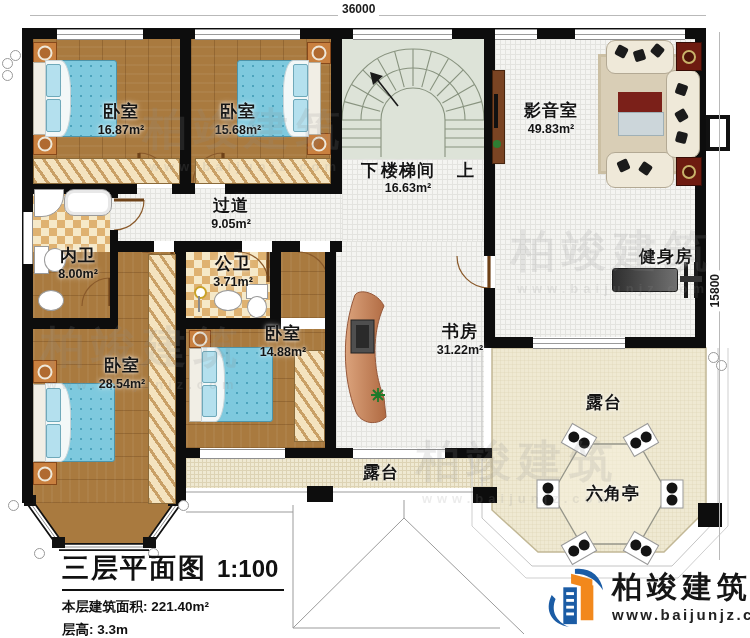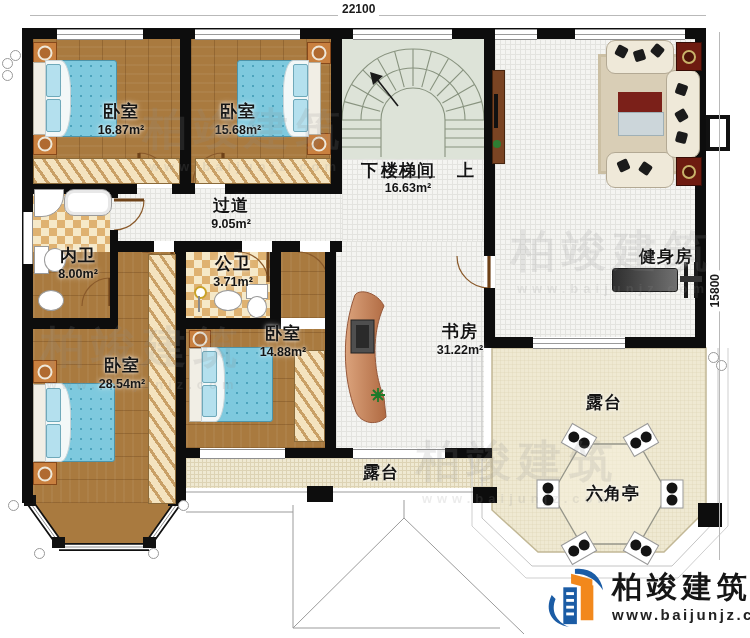--- a/index.html
+++ b/index.html
@@ -324,43 +324,47 @@
   <div class="abs quoin" style="left:2px;top:70px;"></div>
   <div class="abs quoin" style="left:10px;top:50px;"></div>
   <div class="abs quoin" style="left:708px;top:352px;"></div>
   <div class="abs quoin" style="left:716px;top:360px;"></div>
   <div class="abs quoin" style="left:8px;top:500px;"></div>
   <div class="abs quoin" style="left:178px;top:500px;"></div>
   <div class="abs quoin" style="left:34px;top:548px;"></div>
   <div class="abs quoin" style="left:148px;top:548px;"></div>
 
   <div class="abs dimline" style="left:30px;top:15px;width:676px;height:1px;"></div>
-  <div class="abs dimtext" style="left:338px;top:2px;">22100</div>
+  <div class="abs dimtext" style="left:338px;top:2px;">36000</div>
   <div class="abs dimline" style="left:719px;top:32px;width:1px;height:528px;"></div>
   <div class="abs dimtext" style="left:708px;top:270px;writing-mode:vertical-rl;transform:rotate(180deg);padding:4px 0;">15800</div>
 
   <div class="abs rlabel" style="left:121px;top:118px;">
     <div class="rname">卧室</div>
     <div class="rarea">16.87m²</div>
   </div>
   <div class="abs rlabel" style="left:238px;top:118px;">
     <div class="rname">卧室</div>
     <div class="rarea">15.68m²</div>
   </div>
   <div class="abs rlabel" style="left:370px;top:170px;">
     <div class="rname">下</div>
   </div>
-  <div class="abs rlabel" style="left:408px;top:170px;text-decoration:underline;">
+  <div class="abs rlabel" style="left:408px;top:170px;">
     <div class="rname">楼梯间</div>
   </div>
   <div class="abs rlabel" style="left:466px;top:170px;">
     <div class="rname">上</div>
   </div>
   <div class="abs rlabel" style="left:408px;top:188px;">
     <div class="rarea">16.63m²</div>
+  </div>
+  <div class="abs rlabel" style="left:551px;top:117px;">
+    <div class="rname">影音室</div>
+    <div class="rarea">49.83m²</div>
   </div>
   <div class="abs rlabel" style="left:231px;top:212px;">
     <div class="rname">过道</div>
     <div class="rarea">9.05m²</div>
   </div>
   <div class="abs rlabel" style="left:78px;top:262px;">
     <div class="rname">内卫</div>
     <div class="rarea">8.00m²</div>
   </div>
   <div class="abs rlabel" style="left:233px;top:270px;">
@@ -402,20 +406,33 @@
   </div>
   <div class="abs wm" style="left:15px;top:318px;width:255px;">
     <div class="big">柏竣建筑</div>
     <div class="small">www.baijunjz.com</div>
   </div>
   <div class="abs wm" style="left:398px;top:432px;width:240px;">
     <div class="big">柏竣建筑</div>
     <div class="small">www.baijunjz.com</div>
   </div>
 
+  <div id="titleblock" class="abs" style="left:62px;top:550px;">
+    <div class="row1">
+      <span class="t1">三层平面图</span><span class="t2">1:100</span>
+    </div>
+    <div class="t3">
+      <span>本层建筑面积:</span>
+      <span>221.40m²</span>
+    </div>
+    <div class="t4">
+      <span>层高:</span>
+      <span>3.3m</span>
+    </div>
+  </div>
 
   <div id="logo" class="abs" style="left:542px;top:566px;">
     <svg width="62" height="62" viewBox="0 0 64 64">
       <path d="M 10,30 C 2,46 10,60 28,63 C 14,57 9,46 14,34 Z" fill="#1b5ca5"></path>
       <path d="M 34,3 C 49,1 61,10 63,25 C 56,14 46,8 34,8 Z" fill="#1b5ca5"></path>
       <path d="M 30,8 L 52,14 L 52,24 L 30,18 Z" fill="#f2881c"></path>
       <rect x="40" y="20" width="13" height="36" fill="#f2881c"></rect>
       <rect x="22" y="22" width="14" height="38" fill="#1b5ca5"></rect>
       <g fill="#ffffff">
         <rect x="25" y="27" width="8" height="3"></rect>

